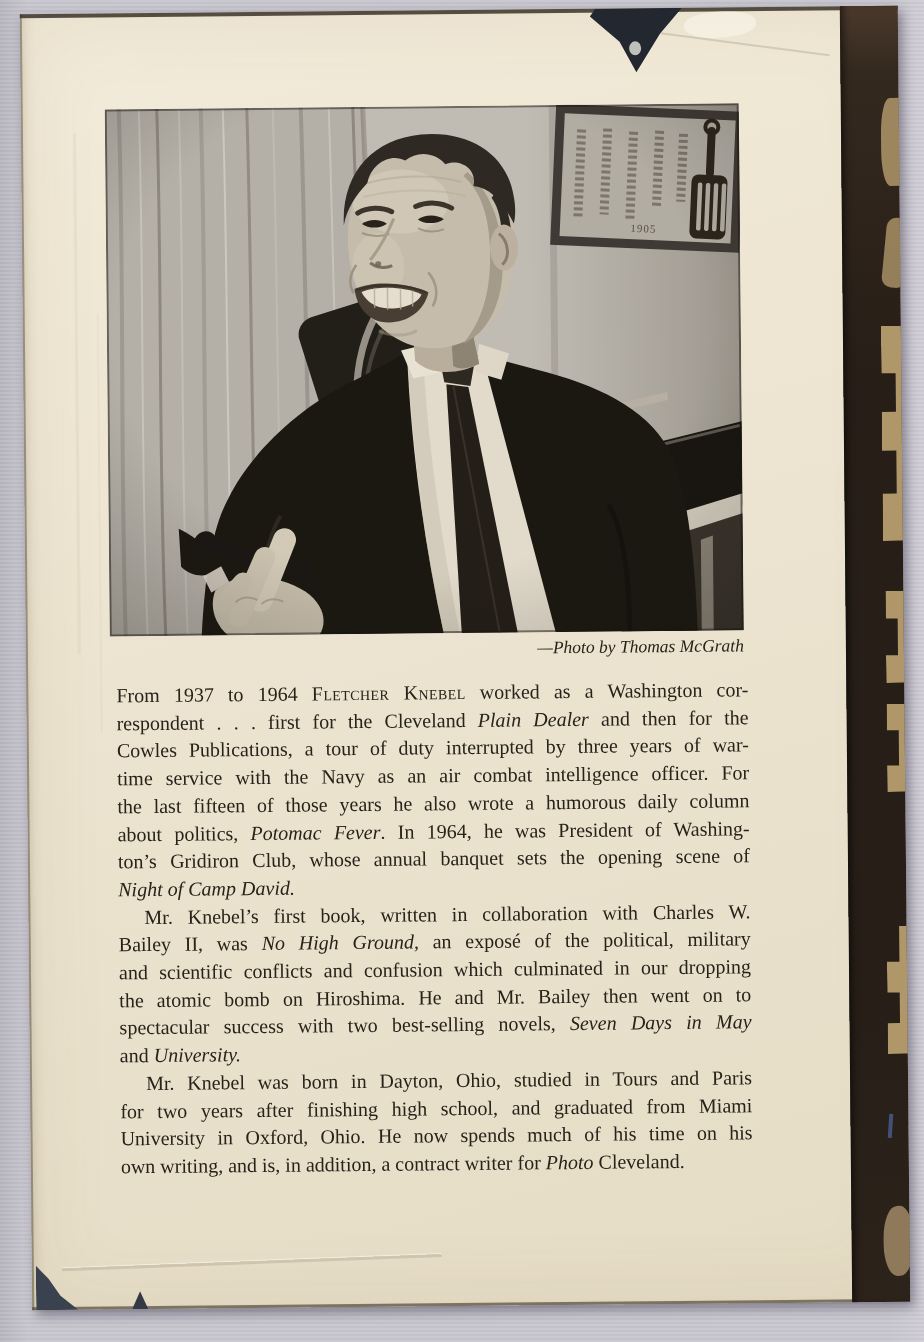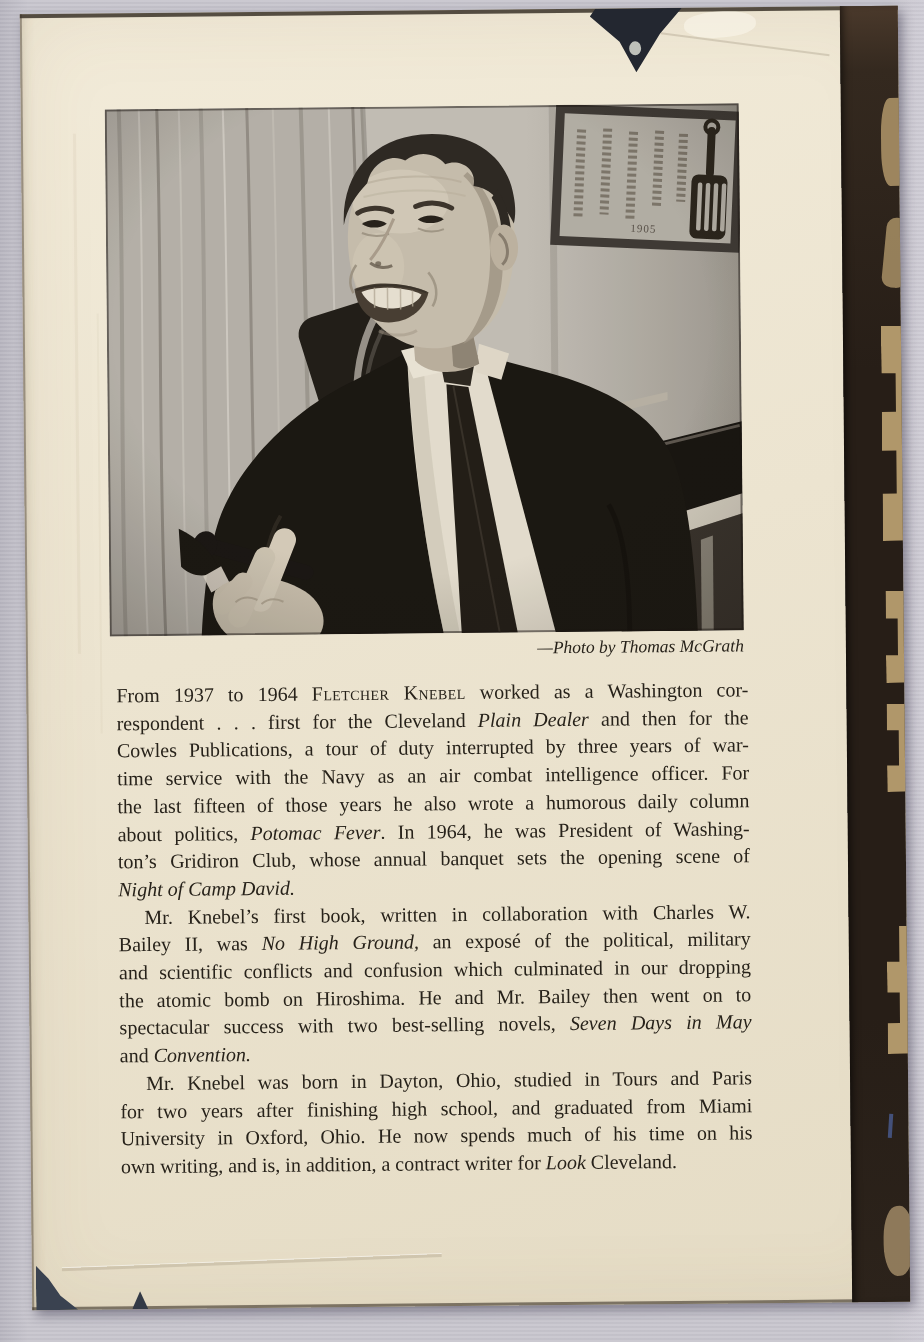--- a/index.html
+++ b/index.html
@@ -255,27 +255,27 @@
           <div class="bline"><span>about politics, </span><span class="it">Potomac Fever</span><span>. In 1964, he was President of Washing-</span></div>
           <div class="bline"><span>ton’s Gridiron Club, whose annual banquet sets the opening scene of</span></div>
           <div class="bline last"><span class="it">Night of Camp David.</span></div>
         </div>
         <div>
           <div class="bline ind"><span>Mr. Knebel’s first book, written in collaboration with Charles W.</span></div>
           <div class="bline"><span>Bailey II, was </span><span class="it">No High Ground,</span><span> an exposé of the political, military</span></div>
           <div class="bline"><span>and scientific conflicts and confusion which culminated in our dropping</span></div>
           <div class="bline"><span>the atomic bomb on Hiroshima. He and Mr. Bailey then went on to</span></div>
           <div class="bline"><span>spectacular success with two best-selling novels, </span><span class="it">Seven Days in May</span></div>
-          <div class="bline last"><span>and </span><span class="it">Convention.</span></div>
+          <div class="bline last"><span>and </span><span class="it">University.</span></div>
         </div>
         <div>
           <div class="bline ind"><span>Mr. Knebel was born in Dayton, Ohio, studied in Tours and Paris</span></div>
           <div class="bline"><span>for two years after finishing high school, and graduated from Miami</span></div>
           <div class="bline"><span>University in Oxford, Ohio. He now spends much of his time on his</span></div>
-          <div class="bline last"><span>own writing, and is, in addition, a contract writer for </span><span class="it">Look</span><span> Cleveland.</span></div>
+          <div class="bline last"><span>own writing, and is, in addition, a contract writer for </span><span class="it">Photo</span><span> Cleveland.</span></div>
         </div>
       </div>
 
     <div class="tear-top">
       <div class="tear-speck"></div>
     </div>
     <div class="abrasion"></div>
     <div class="corner-cloth-bl"></div>
     <div class="nub-bl"></div>
     <div class="crease-bl"></div>

